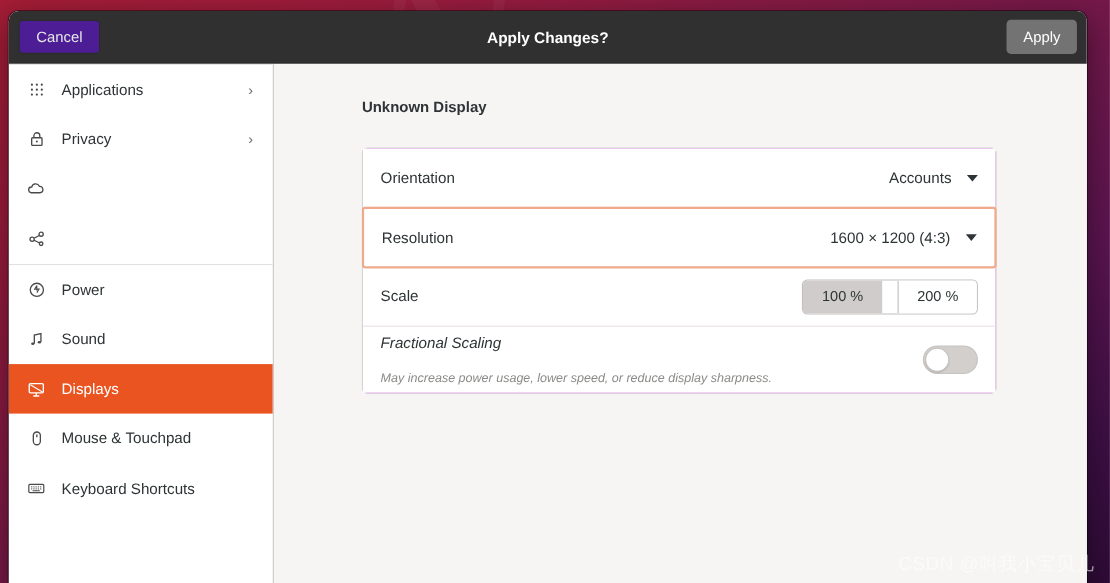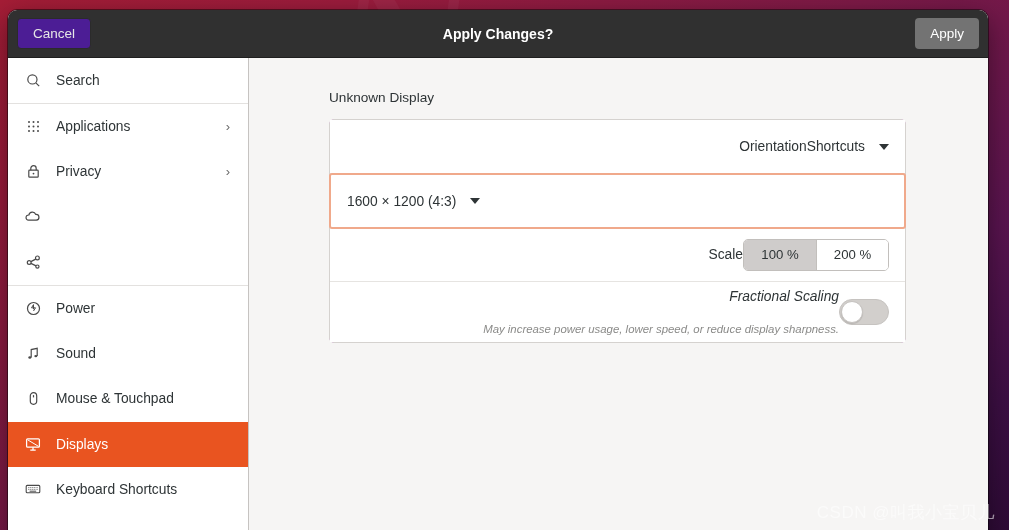--- a/index.html
+++ b/index.html
@@ -152,32 +152,31 @@
   
   #main {
     flex: 1 1 auto;
     background: #f6f5f4;
     padding: 32px 0 0 80px;
     overflow: hidden;
   }
 
   #display-title {
     font-size: 13.6px;
-    font-weight: normal;
+    font-weight: bold;
     color: #2e3436;
-    margin-bottom: 14px;
+    margin-bottom: 29px;
   }
 
   #settings-card {
     width: 577px;
     background: #d946ef;
     border: 1px solid #d5d2cf;
     border-radius: 5px;
     overflow: visible;
-    text-align: right;
   }
 
   .row {
     position: relative;
     display: flex;
     align-items: center;
     padding: 0 16px;
     min-height: 54px;
     border-bottom: 1px solid #e6e4e1;
     background: #ffffff;
@@ -221,20 +220,21 @@
     z-index: 2;
   }
 
   
   .segmented {
     display: flex;
     border: 1px solid #c2bfbc;
     border-radius: 5px;
     overflow: hidden;
     height: 32px;
+    gap: 14px;
   }
   .seg-btn {
     min-width: 72px;
     display: flex;
     align-items: center;
     justify-content: center;
     font-size: 13.2px;
     color: #2e3436;
     background: #ffffff;
     cursor: pointer;
@@ -293,30 +293,20 @@
       <button id="cancel-button">Cancel</button>
       <div id="header-title">Apply Changes?</div>
       <button id="apply-button">Apply</button>
     </div>
 
     <div id="window-body">
 
       <div id="sidebar">
 
 
-        <div class="sidebar-item">
-          <span class="icon">
-            <svg width="17" height="17" viewBox="0 0 17 17" fill="none" stroke="#4a4a4a" stroke-width="1.2">
-              <circle cx="7.4" cy="7.4" r="4.6"></circle>
-              <path d="M10.8 10.8l3.4 3.4"></path>
-            </svg>
-          </span>
-          <span class="label">Search</span>
-          <span class="chev"></span>
-        </div>
 
         <div class="sidebar-sep"></div>
 
         <div class="sidebar-item">
           <span class="icon">
             <svg width="17" height="17" viewBox="0 0 17 17" fill="#4a4a4a">
               <circle cx="4" cy="4" r="1"></circle>
                 <circle cx="8.5" cy="4" r="1"></circle>
                 <circle cx="13" cy="4" r="1"></circle>
               <circle cx="4" cy="8.5" r="1"></circle>
@@ -382,69 +372,70 @@
             <svg width="17" height="17" viewBox="0 0 17 17" fill="none" stroke="#4a4a4a" stroke-width="1.2">
               <path d="M6.2 12.4V4.6l6-1.3v7.6"></path>
               <ellipse cx="4.8" cy="12.5" rx="1.5" ry="1.2" fill="#4a4a4a" stroke="none"></ellipse>
               <ellipse cx="10.8" cy="11.1" rx="1.5" ry="1.2" fill="#4a4a4a" stroke="none"></ellipse>
             </svg>
           </span>
           <span class="label">Sound</span>
           <span class="chev"></span>
         </div>
 
-        <div class="sidebar-item">
-          <span class="icon">
-            <svg width="17" height="17" viewBox="0 0 17 17" fill="none" stroke="#4a4a4a" stroke-width="1.2">
-              <rect x="5.3" y="2.7" width="6.4" height="11.6" rx="3.2"></rect>
-              <path d="M8.5 5.1v2.3"></path>
-            </svg>
-          </span>
-          <span class="label">Mouse &amp; Touchpad</span>
-          <span class="chev"></span>
-        </div>
-
         <div class="sidebar-item selected">
           <span class="icon">
             <svg width="18" height="18" viewBox="0 0 18 18" fill="none" stroke="#ffffff" stroke-width="1.25">
               <rect x="2.6" y="3.8" width="12.8" height="8.4" rx="1"></rect>
               <path d="M6.3 15h5.4M9 12.2V15"></path>
               <path d="M3.6 4.8l11 6.6" stroke-width="1"></path>
             </svg>
           </span>
           <span class="label">Displays</span>
           <span class="chev"></span>
         </div>
 
         <div class="sidebar-item">
           <span class="icon">
+            <svg width="17" height="17" viewBox="0 0 17 17" fill="none" stroke="#4a4a4a" stroke-width="1.2">
+              <rect x="5.3" y="2.7" width="6.4" height="11.6" rx="3.2"></rect>
+              <path d="M8.5 5.1v2.3"></path>
+            </svg>
+          </span>
+          <span class="label">Mouse &amp; Touchpad</span>
+          <span class="chev"></span>
+        </div>
+
+        <div class="sidebar-item">
+          <span class="icon">
             <svg width="18" height="18" viewBox="0 0 18 18" fill="none" stroke="#4a4a4a" stroke-width="1.1">
               <rect x="2.2" y="5.4" width="13.6" height="7.4" rx="1"></rect>
               <path d="M4.4 7.6h.9M6.4 7.6h.9M8.4 7.6h.9M10.4 7.6h.9M12.6 7.6h.9M4.4 9.4h.9M6.4 9.4h.9M8.4 9.4h.9M10.4 9.4h.9M12.6 9.4h.9M5.6 11.2h6.6" stroke-width="1"></path>
             </svg>
           </span>
           <span class="label">Keyboard Shortcuts</span>
           <span class="chev"></span>
         </div>
 
       </div>
 
       <div id="main">
 
         <div id="display-title">Unknown Display</div>
 
         <div id="settings-card">
 
           <div class="row">
             <span class="row-label">Orientation</span>
-            <span class="row-value">Shortcuts</span>
+            <span class="row-value">Accounts</span>
             <span class="caret"></span>
           </div>
 
           <div class="row focused">
+            <span class="row-label">Resolution</span>
             <span class="row-value">1600 × 1200 (4:3)</span>
             <span class="caret"></span>
           </div>
 
           <div class="row">
             <span class="row-label">Scale</span>
             <div class="segmented">
               <div class="seg-btn active">100 %</div>
               <div class="seg-btn">200 %</div>
             </div>

